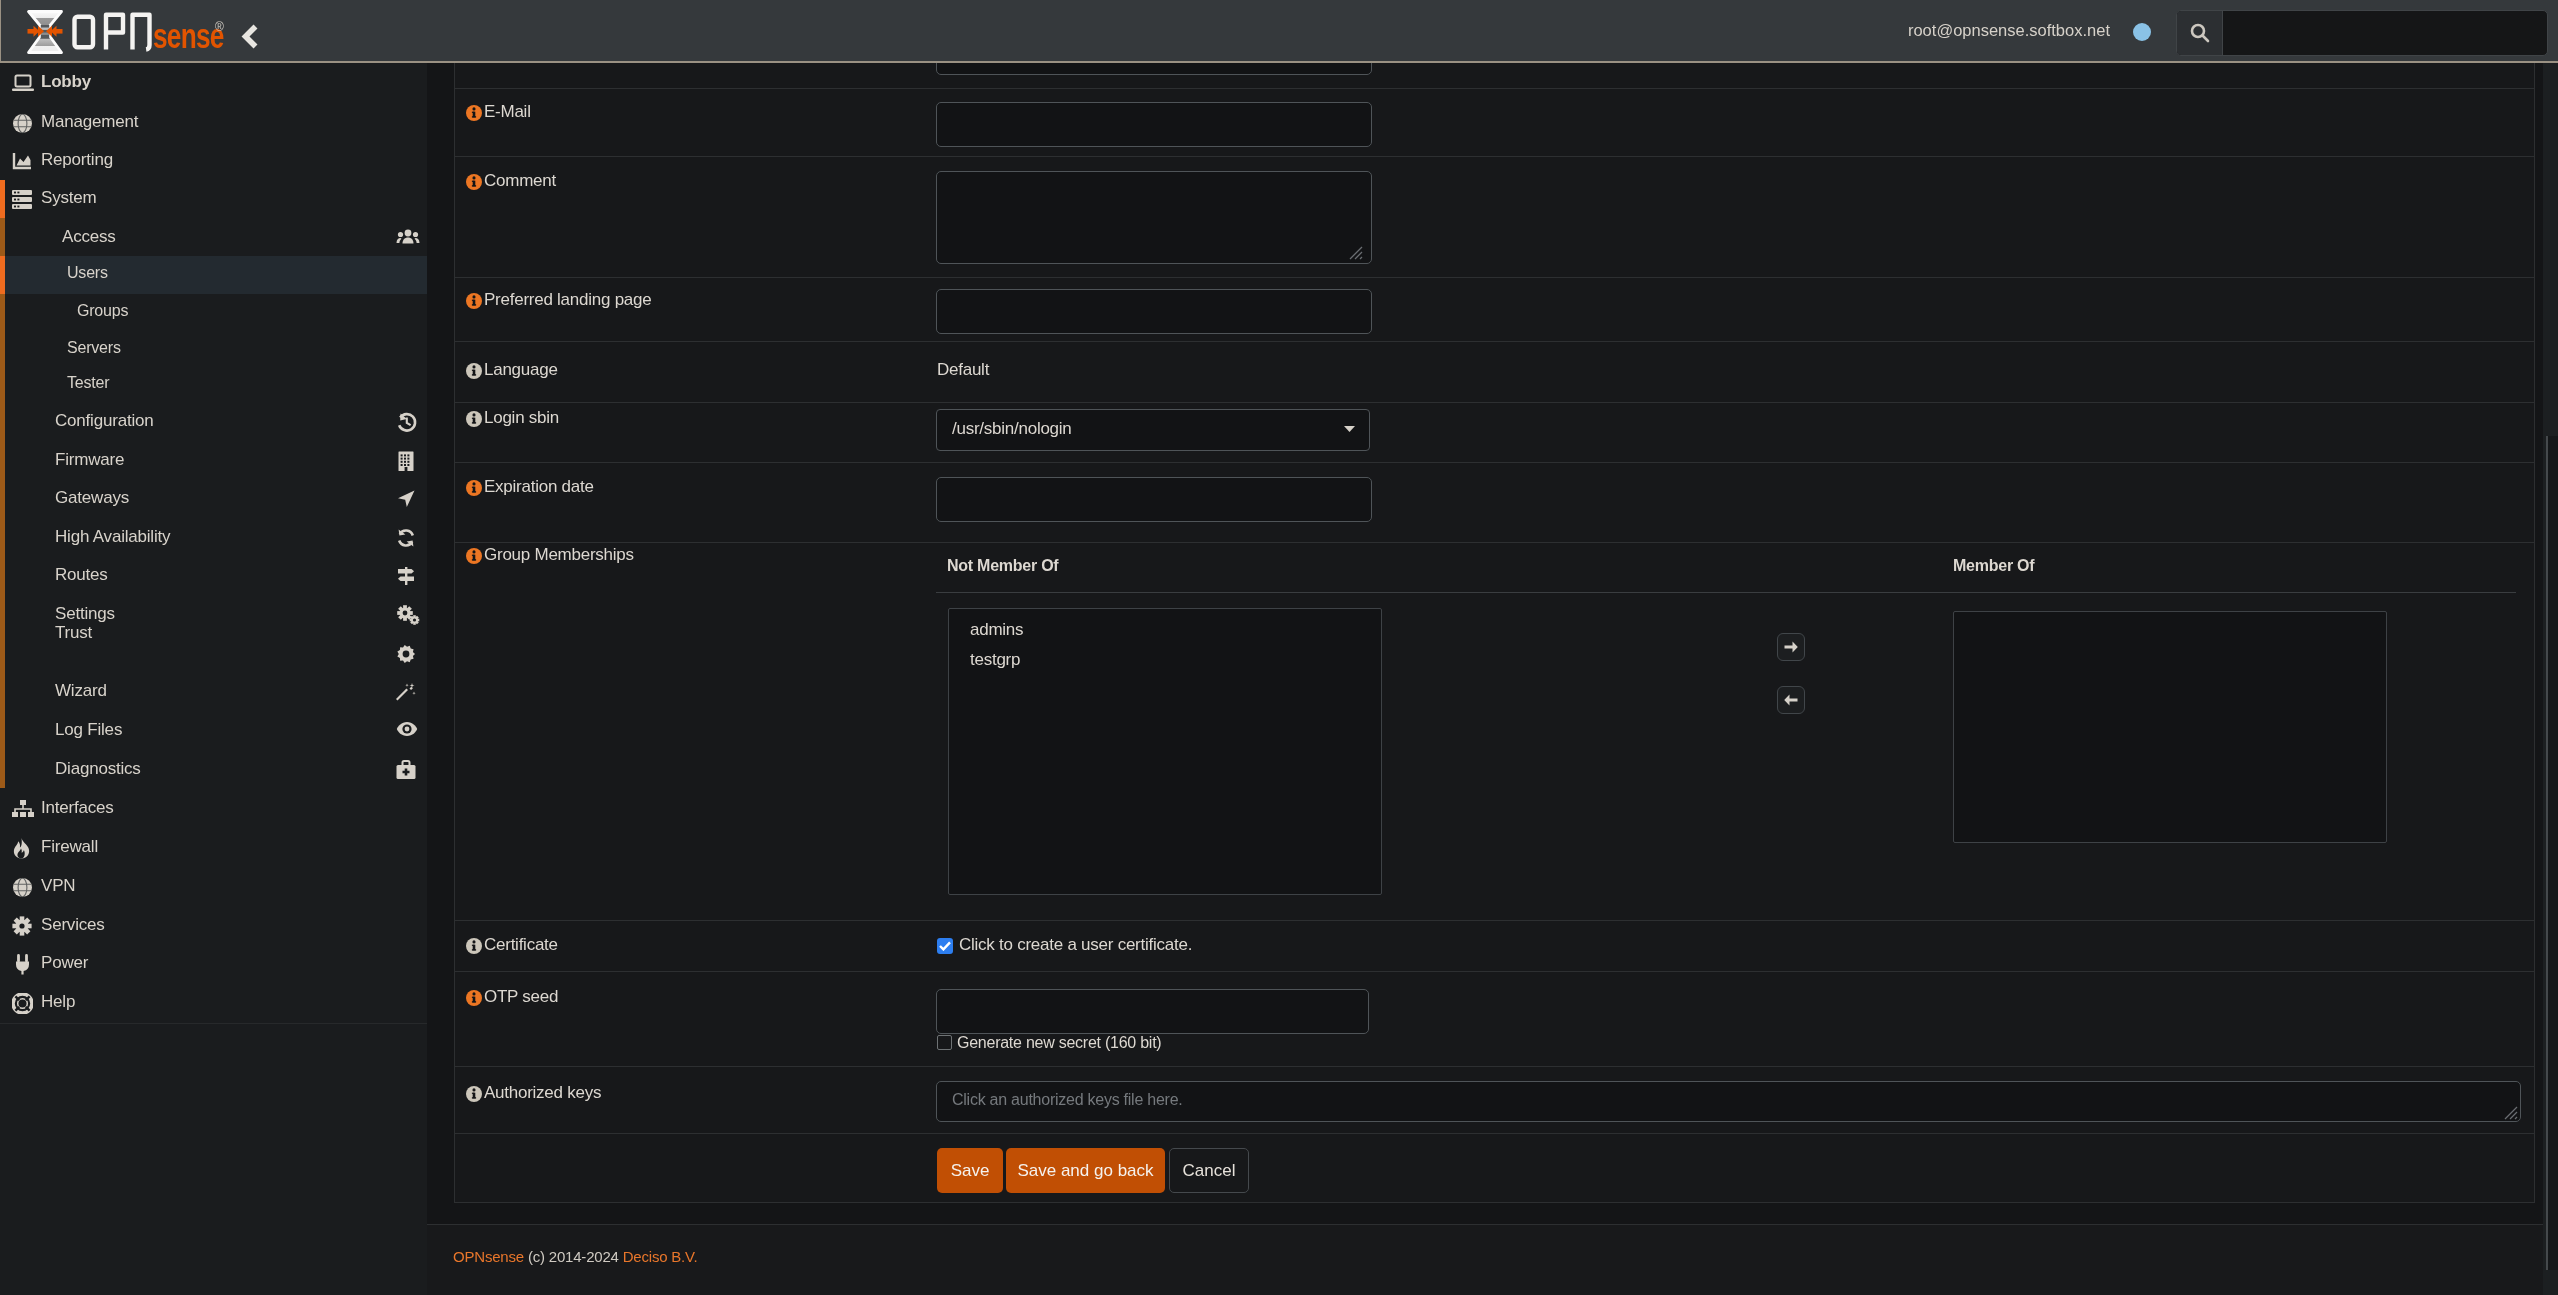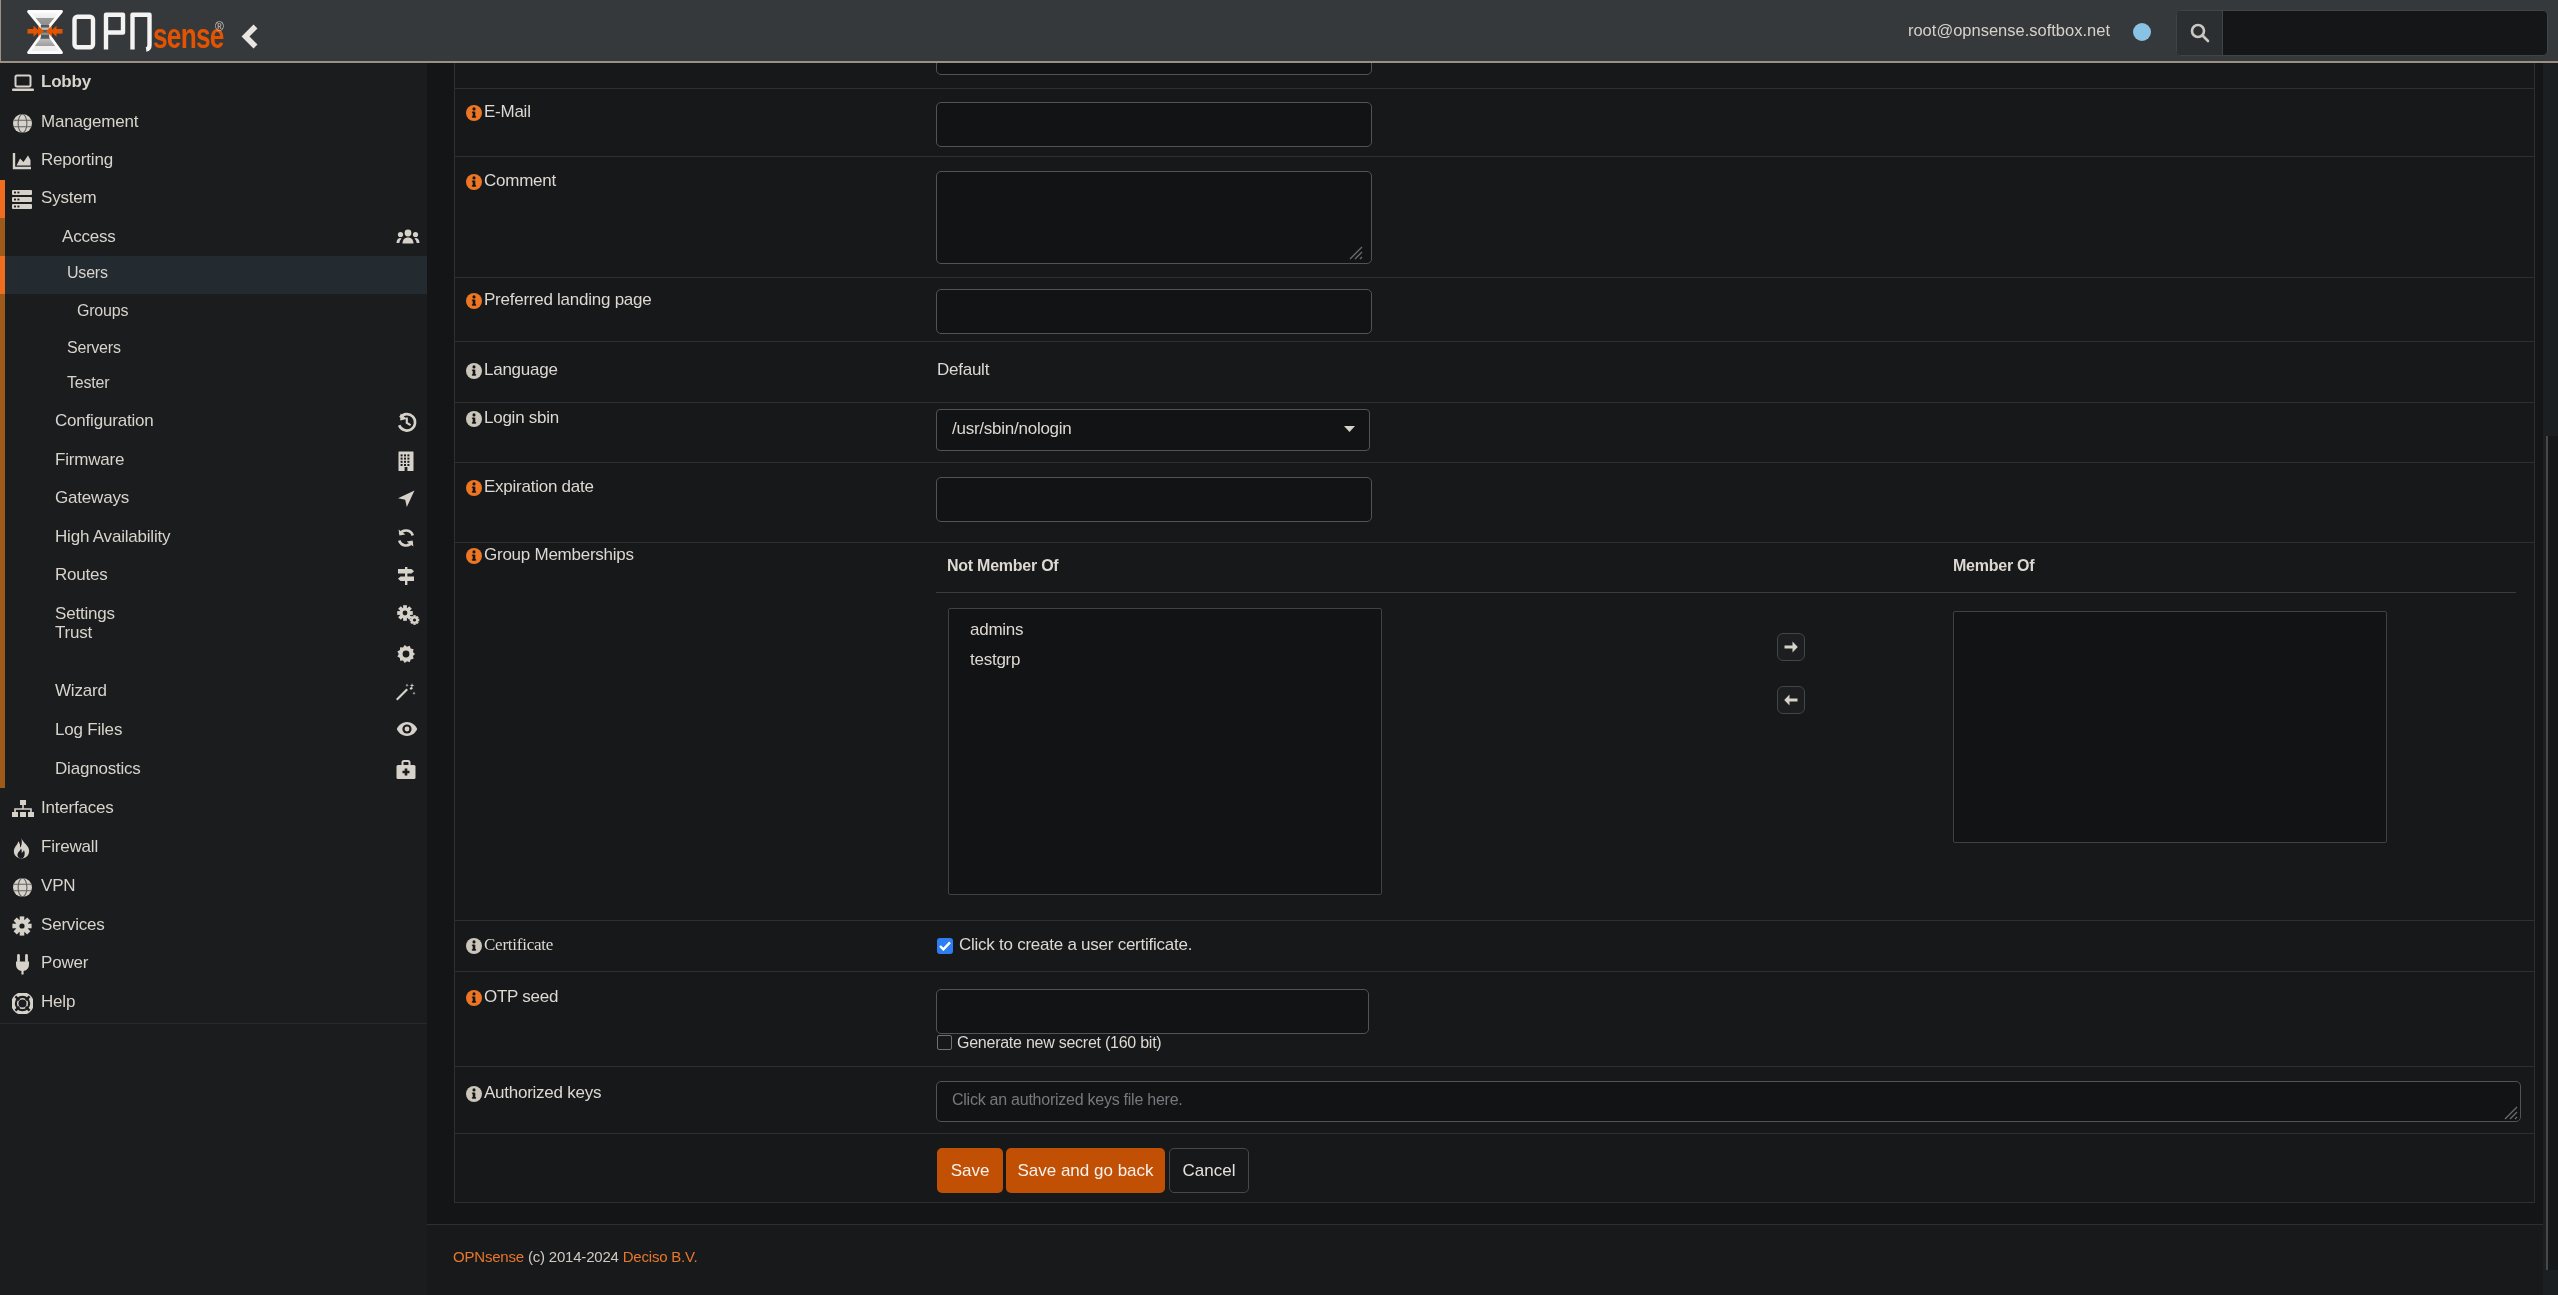--- a/index.html
+++ b/index.html
@@ -431,21 +431,21 @@
   </div>
 <div class="abs" style="left:466px;top:938px;">
     <svg width="16" height="16" viewBox="0 0 16 16" style="">
       <circle cx="8" cy="8" r="8" fill="#ccc6ba"></circle>
 <rect x="6.7" y="6.7" width="2.6" height="5.6" fill="#141517"></rect>
 <rect x="5.9" y="11.2" width="4.2" height="1.4" fill="#141517"></rect>
 <rect x="5.9" y="6.7" width="2.6" height="1.2" fill="#141517"></rect>
 <circle cx="8" cy="3.9" r="1.55" fill="#141517"></circle>
     </svg>
   </div>
-<div class="lbl" style="left:484px;top:935px;font-family:Liberation Serif, serif;">Certificate</div>
+<div class="lbl" style="left:484px;top:935px;">Certificate</div>
 <div class="abs" style="left:937px;top:938px;width:16px;height:16px;background:#2d7ef0;border-radius:3px;">
     <div style="margin:3px 0 0 2px;">
       <svg width="12" height="10" viewBox="0 0 12 10" style="">
         <path d="M1 5 l3.4 3.4 L11 1.4" fill="none" stroke="#fff" stroke-width="2.4"></path>
       </svg>
     </div>
   </div>
 <div class="lbl" style="left:959px;top:935px;">Click to create a user certificate.</div>
 <div class="abs" style="left:466px;top:990px;">
     <svg width="16" height="16" viewBox="0 0 16 16" style="">

